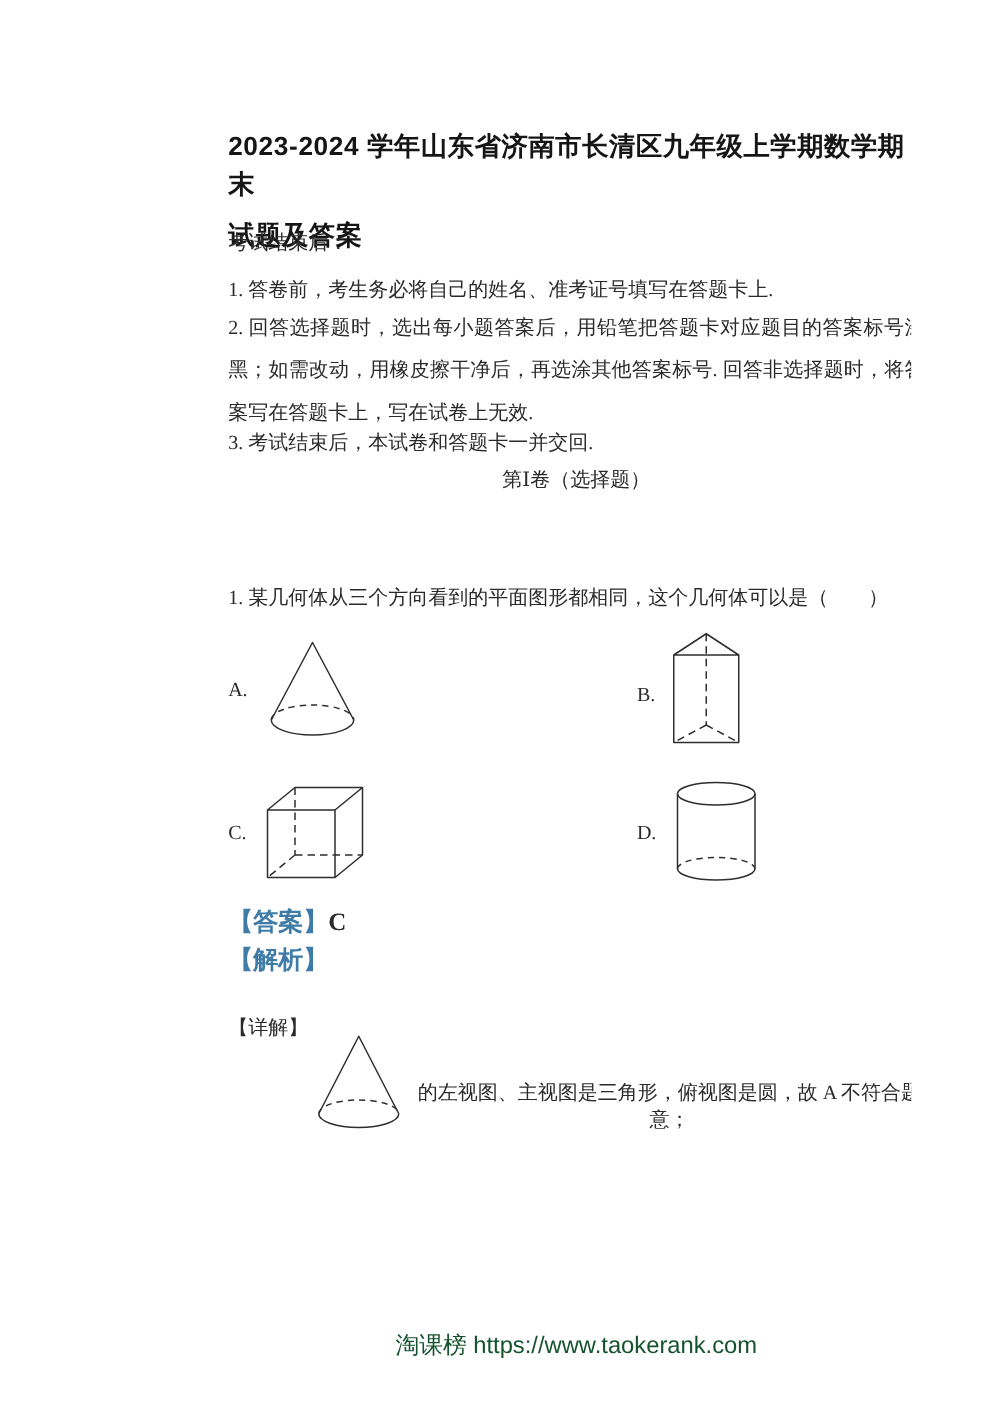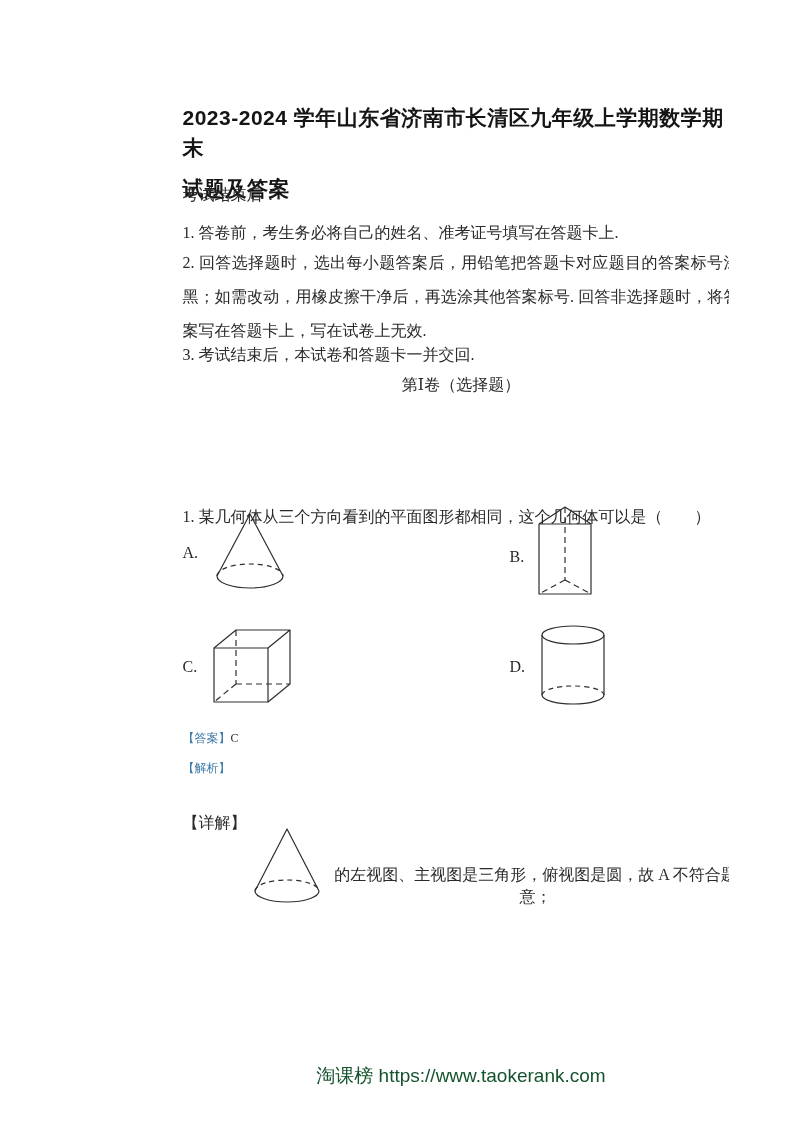--- a/index.html
+++ b/index.html
@@ -20,21 +20,21 @@
     line-height: 30px; letter-spacing: 0.5px;
     font-family: "Liberation Sans", "DejaVu Sans", sans-serif;
   }
   .para {
     left: 118px; width: 557px;
     font-size: 16px; line-height: 34px;
     text-align: justify;
   }
   .center { text-align: center; }
   .opt-label { font-size: 16px; }
-  .ans-line { font-size: 12px; line-height: 22px; }
+  .ans-line { font-size: 20px; line-height: 22px; font-weight: bold; }
   .blue { color: #3e7ca7; }
   .shape svg { display:block; }
   .shape path, .shape line, .shape ellipse, .shape polyline {
     fill: none; stroke: #2e2e2e; stroke-width: 1.2px; stroke-linejoin: round;
   }
   .dash { stroke-dasharray: 6 4; }
   .dash2 { stroke-dasharray: 5 4; }
   .detail-text { font-size: 16px; line-height: 22px; }
   .footer {
     left: 0; width: 793px; top: 1063px;
@@ -53,21 +53,21 @@
     <div style="margin-top:11px;">试题及答案</div>
   </div>
 
   <div class="abs para" style="top:178px;">考试结束后：</div>
   <div class="abs para" style="top:216px;">1. 答卷前，考生务必将自己的姓名、准考证号填写在答题卡上.</div>
   <div class="abs para" style="top:246px;">2. 回答选择题时，选出每小题答案后，用铅笔把答题卡对应题目的答案标号涂黑；如需改动，用橡皮擦干净后，再选涂其他答案标号. 回答非选择题时，将答案写在答题卡上，写在试卷上无效.</div>
   <div class="abs para" style="top:338px;">3. 考试结束后，本试卷和答题卡一并交回.</div>
 
   <div class="abs para center" style="top:368px;">第Ⅰ卷（选择题）</div>
 
-  <div class="abs para" style="top:462px;margin-top:38px;">1. 某几何体从三个方向看到的平面图形都相同，这个几何体可以是（　　）</div>
+  <div class="abs para" style="top:462px;">1. 某几何体从三个方向看到的平面图形都相同，这个几何体可以是（　　）</div>
 
   <div class="abs opt-label" style="left:118px; top:544px;">A.</div>
   <div class="abs shape" style="left:150px; top:512px;">
     <svg width="70" height="82" viewBox="0 0 70 82">
       <path class="dash2" d="M2,64 A33,12 0 0 1 68,64"></path>
       <path d="M2,64 A33,12 0 0 0 68,64"></path>
       <path d="M2,64 L35,2 L68,64"></path>
     </svg>
   </div>
 

